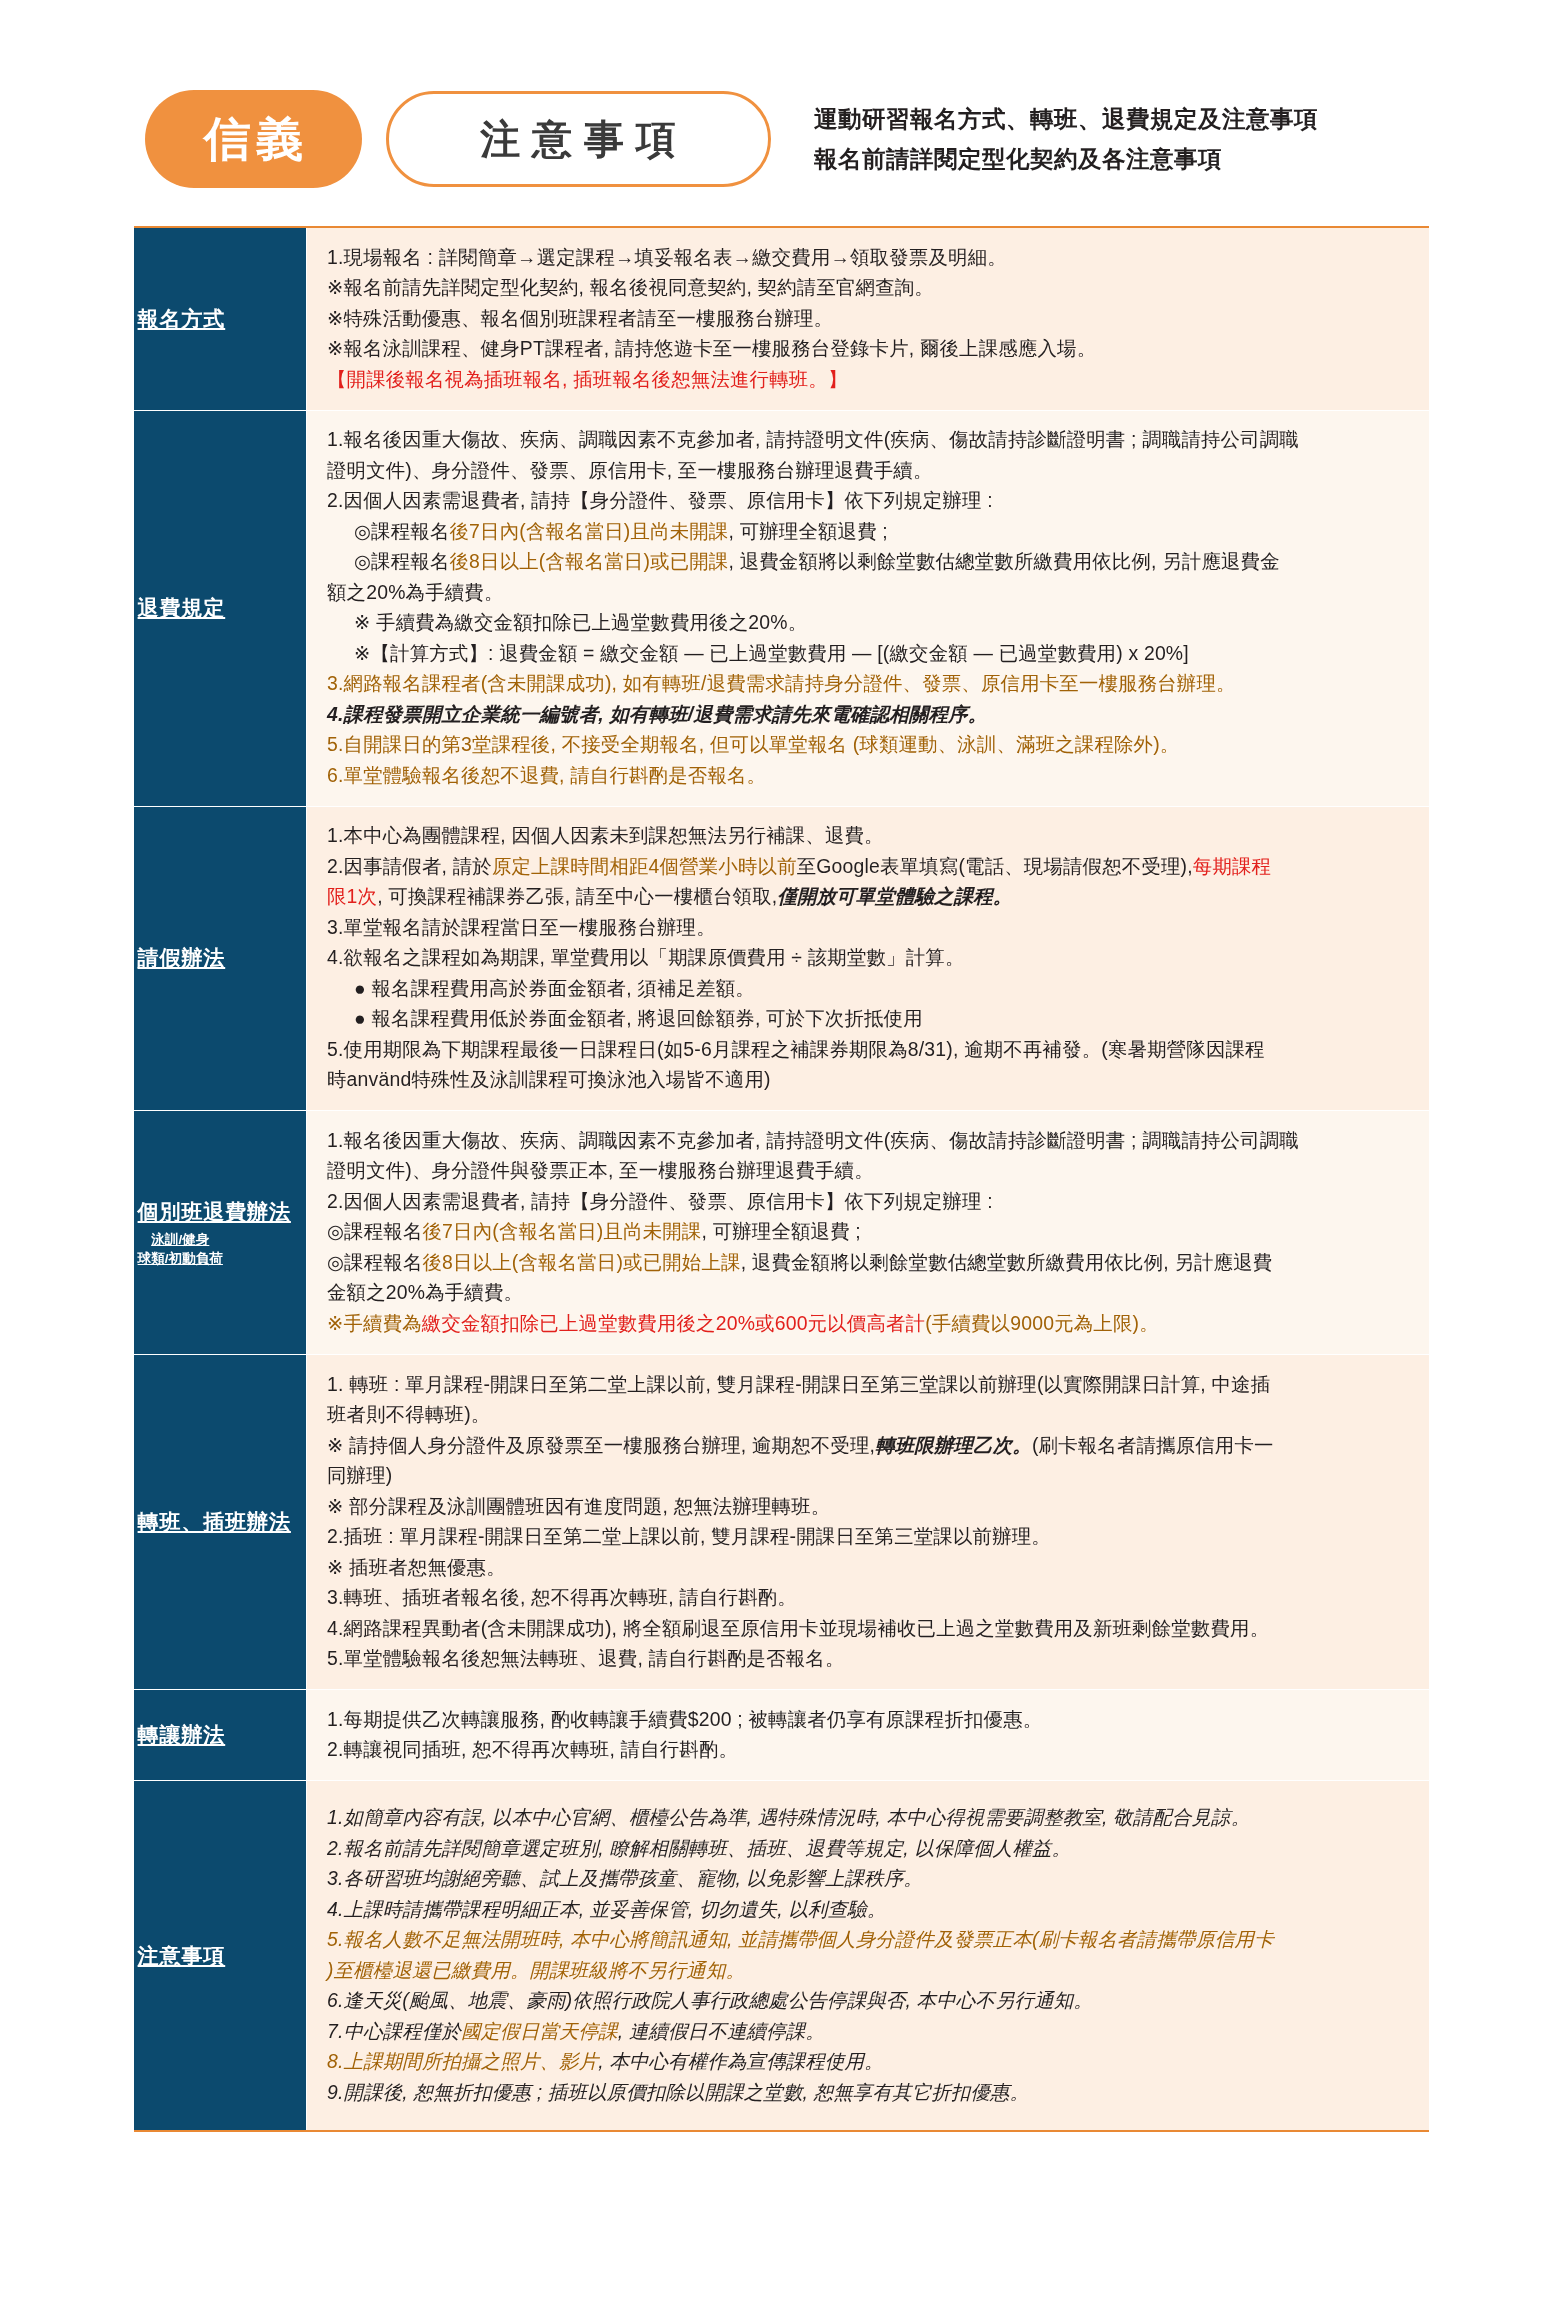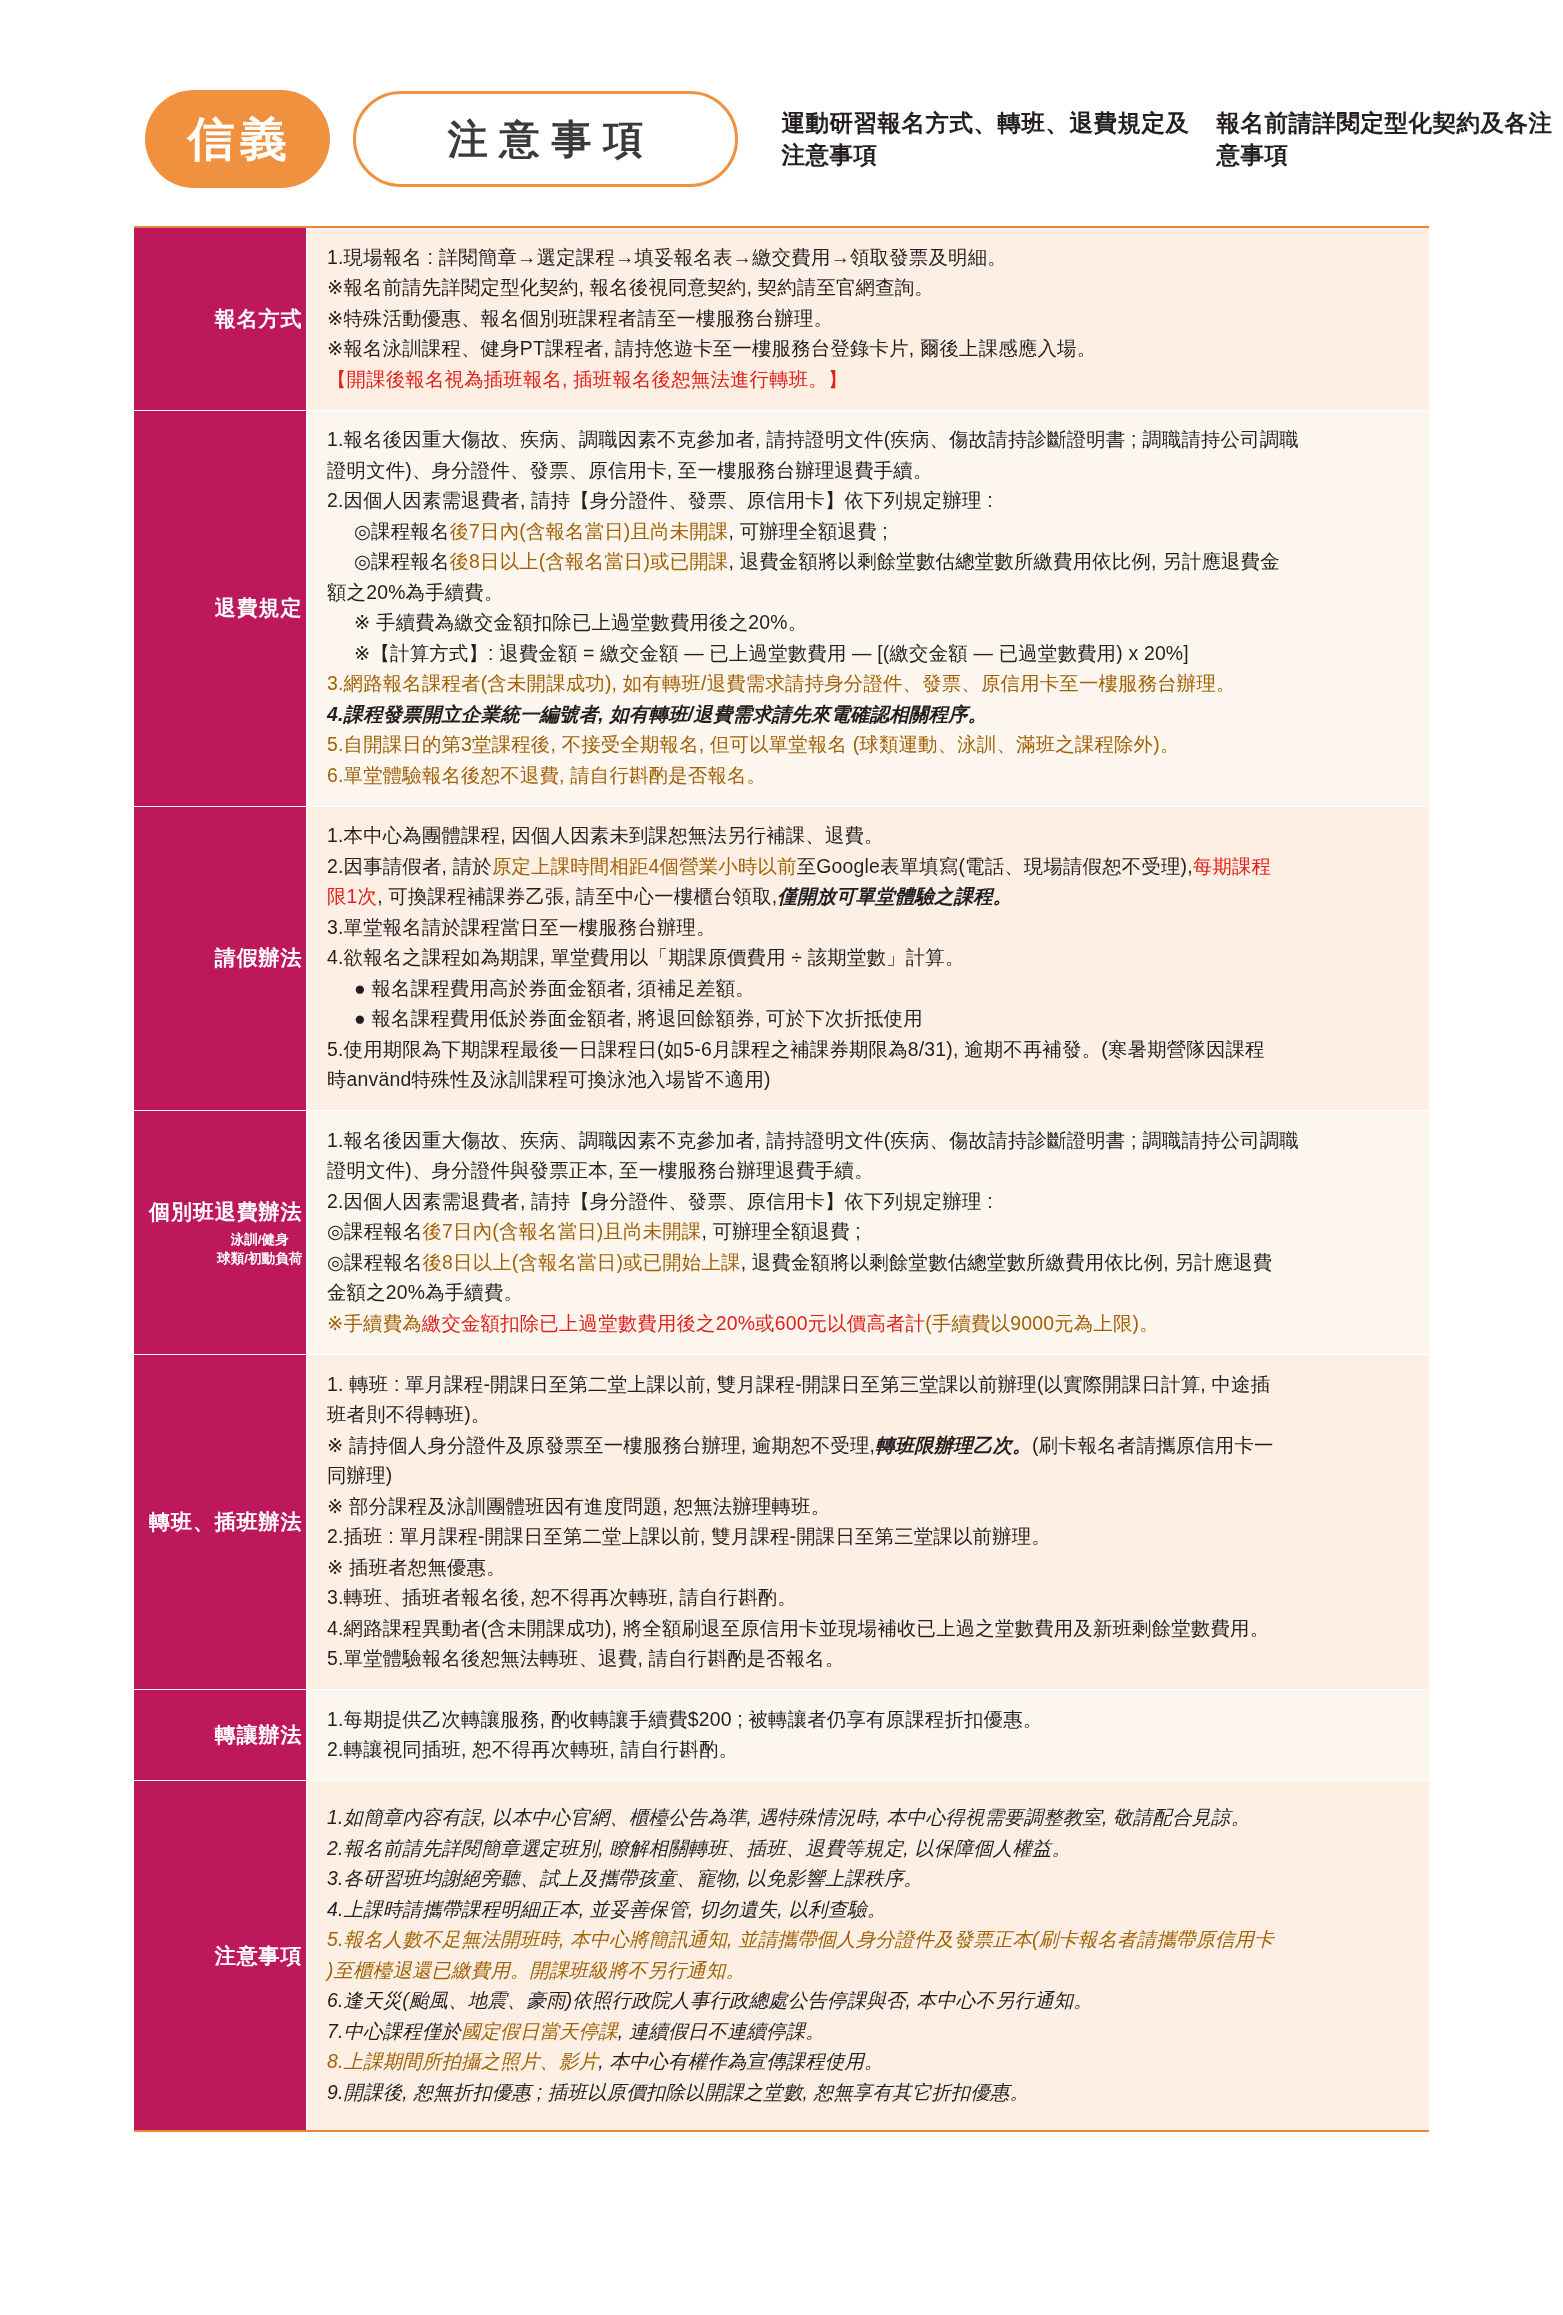--- a/index.html
+++ b/index.html
@@ -61,21 +61,21 @@
   .title-pill span {
     color: #3a3a3a;
     font-size: 40px;
     font-weight: bold;
     letter-spacing: 11.8px;
     text-indent: 11.8px;
   }
   .header-sub {
     margin-left: 20px;
     display: flex;
-    flex-direction: row;
+    flex-direction: column;
     justify-content: center;
     gap: 7.2px;
   }
   .header-sub div {
     font-size: 23.5px;
     font-weight: bold;
     color: #231f20;
     letter-spacing: 0.5px;
   }
 
@@ -87,29 +87,30 @@
   }
   .row {
     display: flex;
     align-items: stretch;
     border-bottom: 1.8px solid #ffffff;
   }
   .row:last-child { border-bottom: none; }
   .label-cell {
     width: 172px;
     min-width: 172px;
-    background: #be185d;
+    background: #0c4a6e;
     color: #ffffff;
     display: flex;
     flex-direction: column;
-    align-items: flex-end;
+    align-items: flex-start;
     justify-content: center;
     text-align: center;
     padding: 5.4px 3.6px;
     box-sizing: border-box;
+    text-decoration: underline;
   }
   .label-cell .lbl-main {
     font-size: 21px;
     font-weight: bold;
     letter-spacing: 0.9px;
     line-height: 1.35;
   }
   .label-cell .lbl-sub {
     font-size: 13.6px;
     font-weight: bold;

